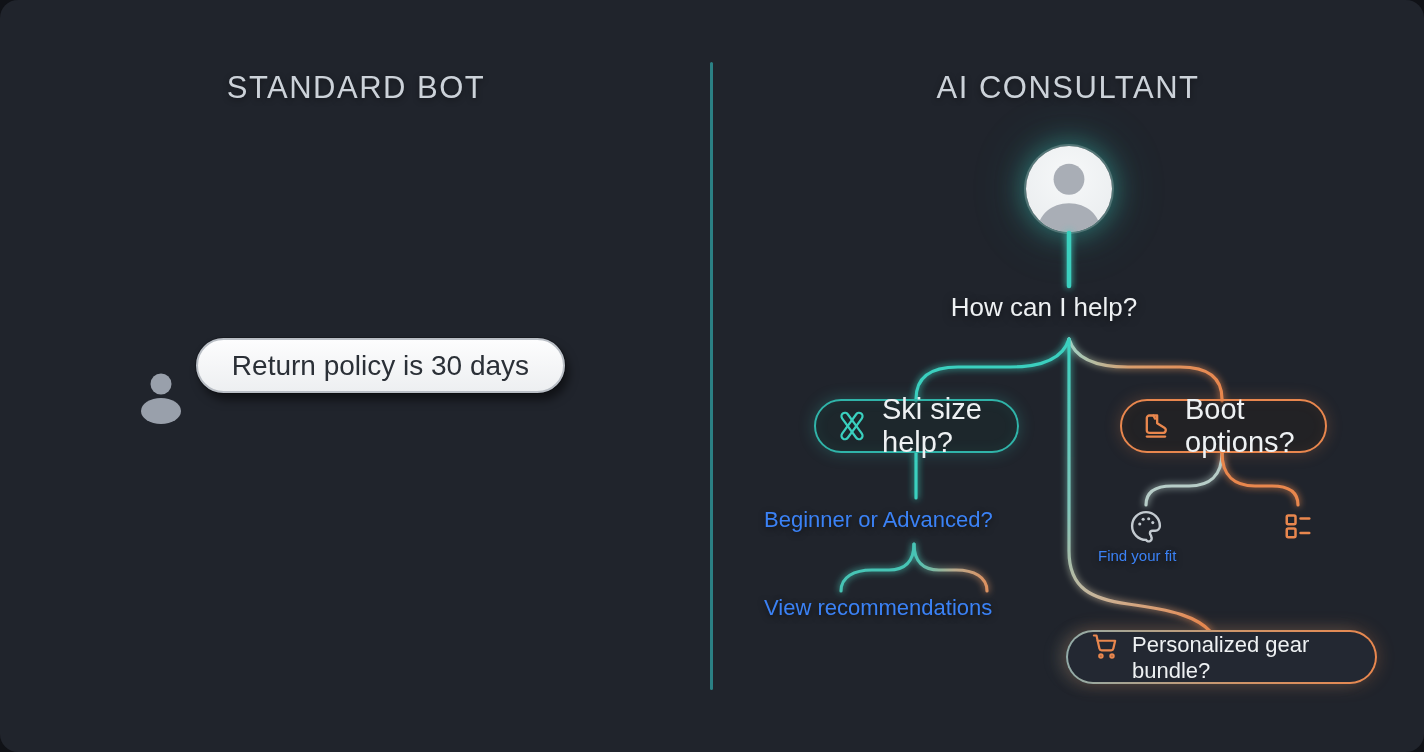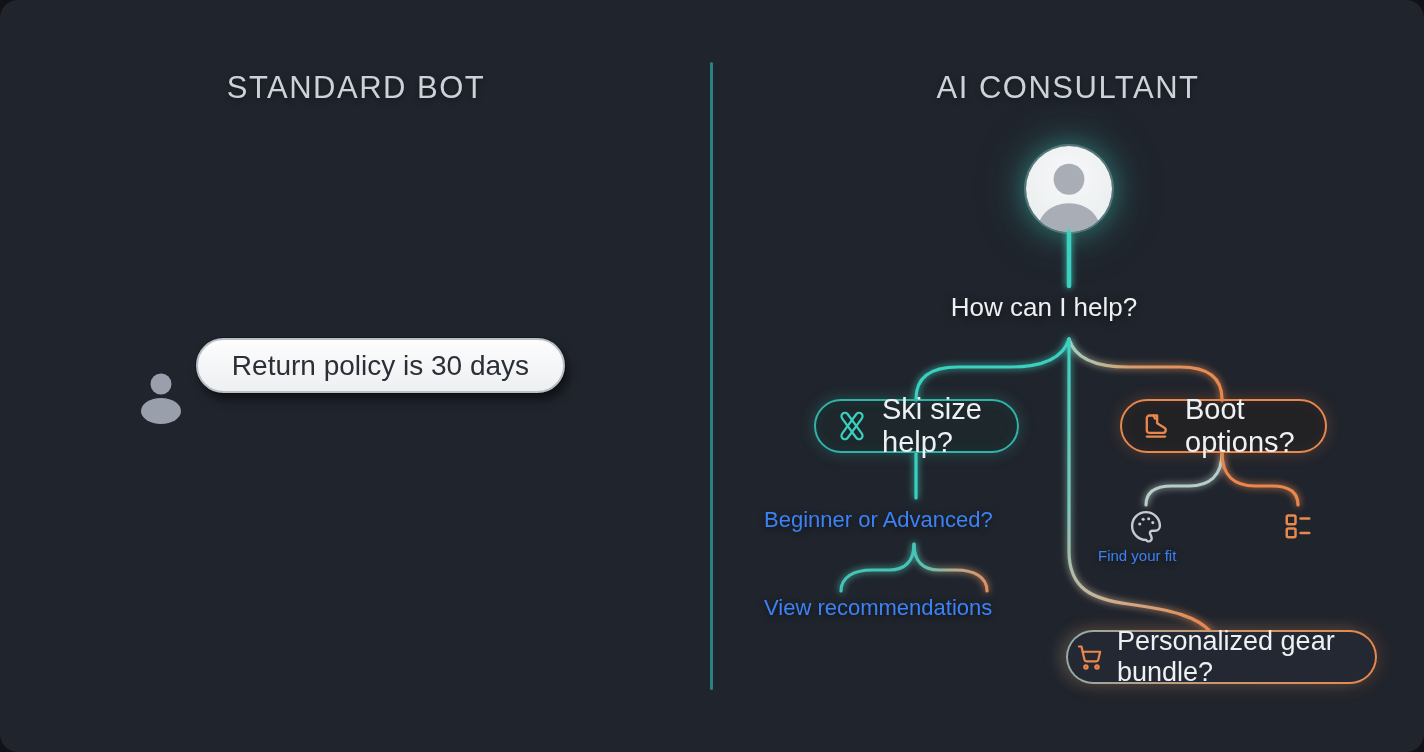--- a/index.html
+++ b/index.html
@@ -35,21 +35,21 @@
   .chip{position:absolute;display:flex;align-items:center;gap:13px;height:54px;padding:0 19px;
     border-radius:27px;box-sizing:border-box;font-size:29px;color:#eef1f3;}
   .chip-ski{left:814px;top:399px;width:205px;border:2px solid #30b4a9;background:rgba(26,41,43,.5);
     box-shadow:0 0 16px rgba(58,208,191,.25),inset 0 0 14px rgba(58,208,191,.07);}
   .chip-boot{left:1120px;top:399px;width:207px;border:2px solid #e9874e;background:rgba(40,31,26,.35);
     box-shadow:0 0 16px rgba(233,135,78,.25),inset 0 0 14px rgba(233,135,78,.06);}
   .chip-bundle-wrap{position:absolute;left:1066px;top:630px;width:311px;height:54px;border-radius:27px;
     padding:2px;box-sizing:border-box;background:linear-gradient(90deg,#93aca8 0%,#cf9569 55%,#e9874e 100%);
     box-shadow:0 0 18px rgba(233,135,78,.28),-10px 0 16px rgba(150,190,182,.12);}
   .chip-bundle{width:100%;height:100%;border-radius:25px;background:#232832;display:flex;
-    align-items:center;gap:13px;padding:0 8px;box-sizing:border-box;font-size:27px;color:#eef1f3;}
+    align-items:flex-start;gap:13px;padding:0 23px;box-sizing:border-box;font-size:22px;color:#eef1f3;}
   .chip svg,.chip-bundle svg{flex:0 0 auto;}
 
   .node-label{position:absolute;text-align:left;color:#3b82f6;
     text-shadow:0 2px 6px rgba(0,0,0,.5);}
   .lbl-beginner{left:764px;top:507px;width:300px;font-size:22px;}
   .lbl-view{left:764px;top:595px;width:300px;font-size:22px;}
   .lbl-findfit{left:1066px;top:547px;width:160px;font-size:15px;margin-left:32px;}
   .lbl-compare{left:1233px;top:547px;width:130px;font-size:21px;line-height:25px;}
 
   .mini-icon{position:absolute;}

